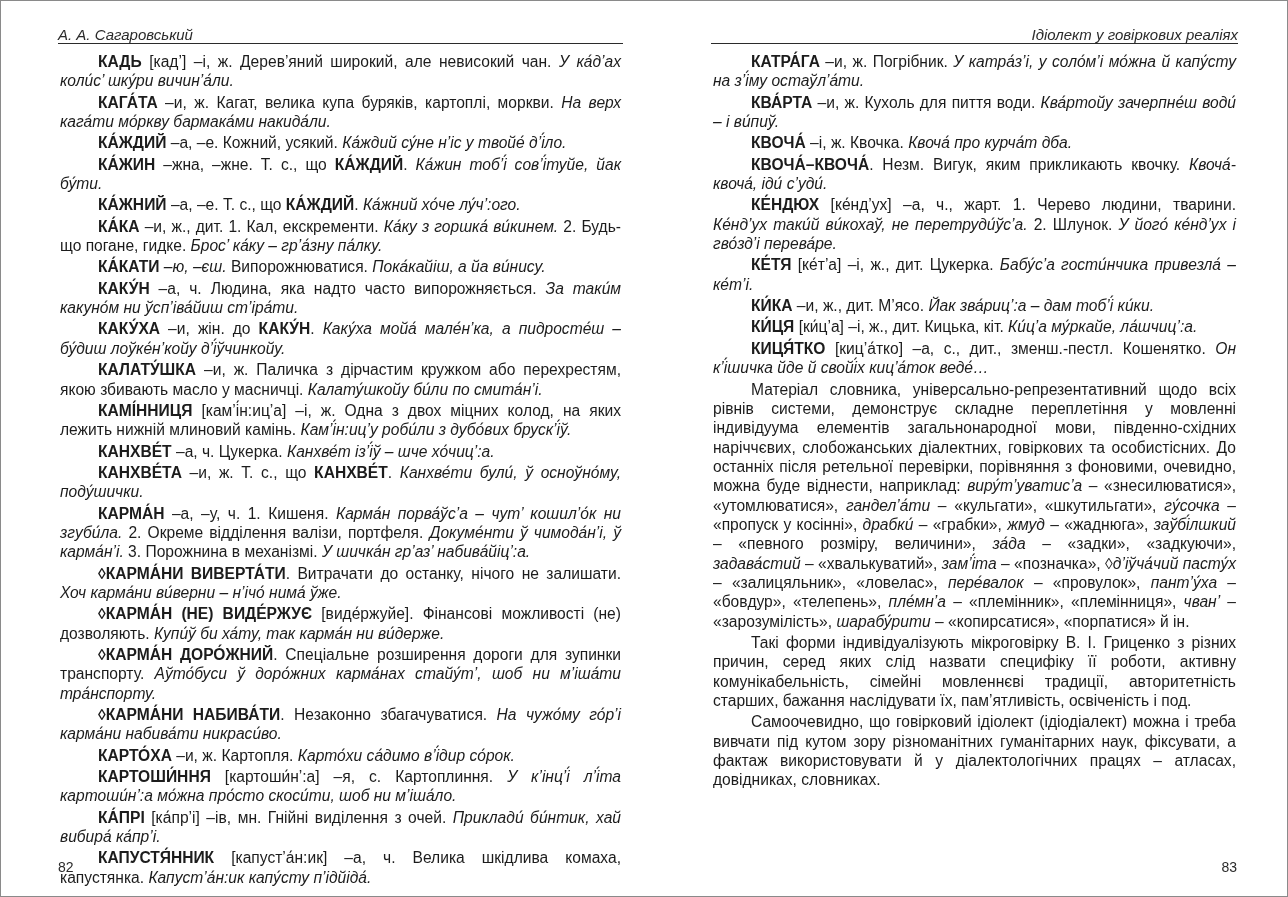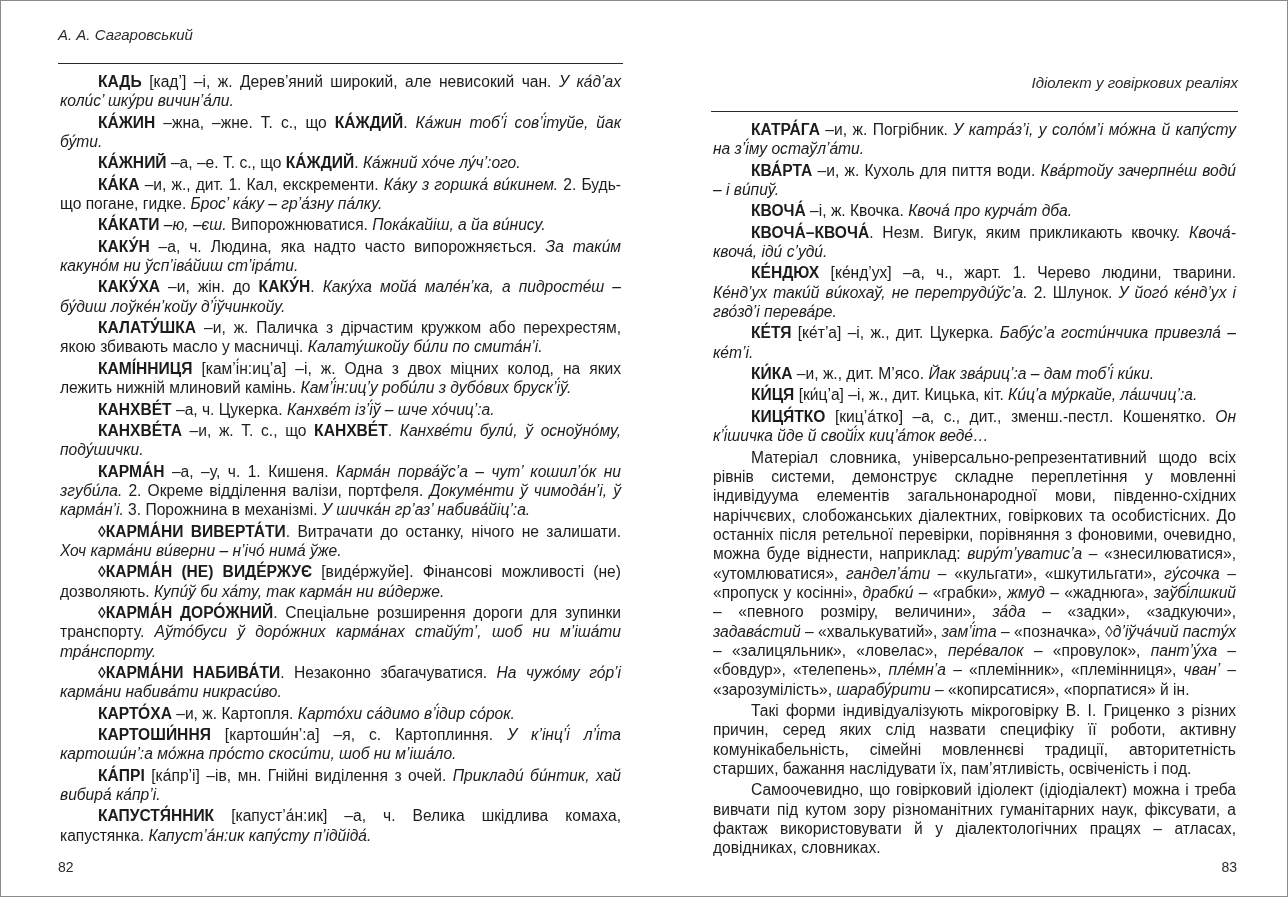--- a/index.html
+++ b/index.html
@@ -6,41 +6,43 @@
   body{
     width:1288px;height:897px;position:relative;background:#ffffff;
     font-family:"Liberation Sans", sans-serif;color:#1c1c1c;overflow:hidden;
   }
   .frame{position:absolute;inset:0;border:1px solid #8a8a8a;box-sizing:border-box;pointer-events:none;}
   .page{position:absolute;top:0;height:897px;box-sizing:border-box;padding-top:27px;}
   .page-left{left:58px;width:565px;}
   .page-right{left:711px;width:527px;}
   .page-header{
     font-style:italic;font-size:15px;color:#2b2b2b;
-    padding-bottom:20px;border-bottom:1.6px solid #2b2b2b;line-height:16px;
+    padding-bottom:0;border-bottom:1.6px solid #2b2b2b;line-height:16px;
   }
   .page-left .page-header{text-align:left;}
-  .page-right .page-header{text-align:right;margin-top:48px;}
+  .page-right .page-header{text-align:right;}
   .page-body{margin-top:8px;font-size:15.6px;line-height:19.35px;text-align:justify;}
   .para{margin:2px;text-indent:38px;}
   .b{font-weight:bold;}
   .i{font-style:italic;}
   .page-number{position:absolute;bottom:22px;font-size:14px;color:#2b2b2b;}
   .page-left .page-number{left:0;}
   .page-right .page-number{right:1px;}
 </style>
 </head>
 <body>
 
 <div class="frame"></div>
 
 <div class="page page-left">
   <div class="page-header">А. А. Сагаровський</div>
   <div class="page-body" id="left-body">
       <p class="para"><span class="b">КАДЬ</span><span> [кад’] –і, ж. Дерев’яний широкий, але невисокий чан. </span><span class="i">У ка́д’ах коли́с’ шку́ри вичин’а́ли.</span></p>
+      <p class="para"><span class="b">КАГА́ТА</span><span> –и, ж. Кагат, велика купа буряків, картоплі, моркви. </span><span class="i">На верх кага́ти мо́ркву бармака́ми накида́ли.</span></p>
+      <p class="para"><span class="b">КА́ЖДИЙ</span><span> –а, –е. Кожний, усякий. </span><span class="i">Ка́ждий су́не н’іс у твойе́ д’і́ло.</span></p>
       <p class="para"><span class="b">КА́ЖИН</span><span> –жна, –жне. Т. с., що </span><span class="b">КА́ЖДИЙ</span><span>. </span><span class="i">Ка́жин тоб’і́ сов’і́туйе, йак бу́ти.</span></p>
       <p class="para"><span class="b">КА́ЖНИЙ</span><span> –а, –е. Т. с., що </span><span class="b">КА́ЖДИЙ</span><span>. </span><span class="i">Ка́жний хо́че лу́ч’:ого.</span></p>
       <p class="para"><span class="b">КА́КА</span><span> –и, ж., дит. 1. Кал, екскременти. </span><span class="i">Ка́ку з горшка́ ви́кинем.</span><span> 2. Будь-що погане, гидке. </span><span class="i">Брос’ ка́ку – гр’а́зну па́лку.</span></p>
       <p class="para"><span class="b">КА́КАТИ</span><span class="i"> –ю, –єш.</span><span> Випорожнюватися. </span><span class="i">Пока́кайіш, а йа ви́нису.</span></p>
       <p class="para"><span class="b">КАКУ́Н</span><span> –а, ч. Людина, яка надто часто випорожняється. </span><span class="i">За таки́м какуно́м ни ўсп’іва́йиш ст’іра́ти.</span></p>
       <p class="para"><span class="b">КАКУ́ХА</span><span> –и, жін. до </span><span class="b">КАКУ́Н</span><span>. </span><span class="i">Каку́ха мойа́ мале́н’ка, а пидросте́ш – бу́диш лоўке́н’койу д’і́ўчинкойу.</span></p>
       <p class="para"><span class="b">КАЛАТУ́ШКА</span><span> –и, ж. Паличка з дірчастим кружком або перехрестям, якою збивають масло у масничці. </span><span class="i">Калату́шкойу би́ли по смита́н’і.</span></p>
       <p class="para"><span class="b">КАМІ́ННИЦЯ</span><span> [кам’і́н:иц’а] –і, ж. Одна з двох міцних колод, на яких лежить нижній млиновий камінь. </span><span class="i">Кам’і́н:иц’у роби́ли з дубо́вих бруск’і́ў.</span></p>
       <p class="para"><span class="b">КАНХВЕ́Т</span><span> –а, ч. Цукерка. </span><span class="i">Канхве́т із’і́ў – шче хо́чиц’:а.</span></p>
       <p class="para"><span class="b">КАНХВЕ́ТА</span><span> –и, ж. Т. с., що </span><span class="b">КАНХВЕ́Т</span><span>. </span><span class="i">Канхве́ти були́, ў осноўно́му, поду́шички.</span></p>

